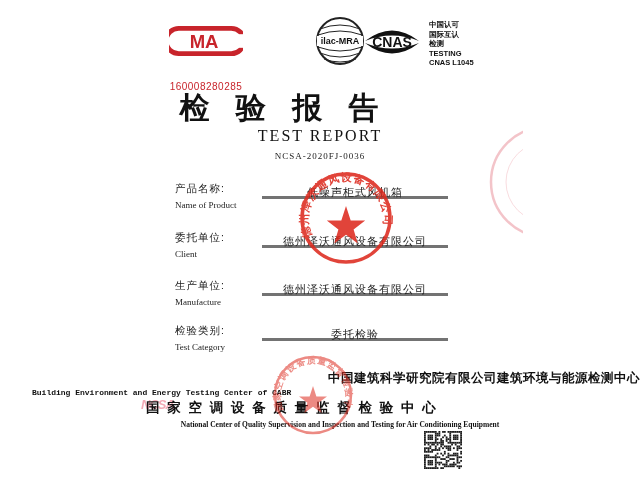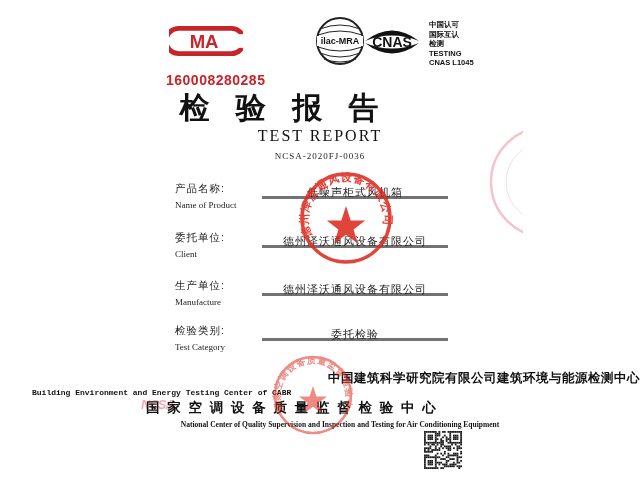--- a/index.html
+++ b/index.html
@@ -3,21 +3,21 @@
 <meta charset="utf-8">
 <style>
   * { margin:0; padding:0; box-sizing:border-box; }
   html,body { width:640px; height:480px; background:#ffffff; overflow:hidden; }
   body { font-family:"Liberation Sans", sans-serif; color:#1a1a1a; }
   .page { position:relative; width:640px; height:480px; background:#fff; }
 
   
   .logo-wrap { position:absolute; text-align:center; }
   .cma-wrap  { left:166px; top:24px; width:80px; }
-  .cma-num   { margin-top:10px; font-size:14px; font-weight:bold; color:#c8242b; letter-spacing:.5px; }
+  .cma-num   { margin-top:19px; font-size:10px; font-weight:normal; color:#c8242b; letter-spacing:.5px; }
   .cal-wrap  { left:250px; top:17px; width:106px; }
   .cal-text  { margin-top:1px; font-size:6.5px; font-weight:bold; color:#c8242b; white-space:nowrap; }
   .ilac-wrap { left:312px; top:15px; width:56px; }
   .cnas-wrap { left:363px; top:27px; width:58px; }
   .cnas-block{ position:absolute; left:429px; top:20px; font-size:7.5px; font-weight:bold; color:#111;
                line-height:9.5px; text-align:left; }
 
   
   .title-zh  { position:absolute; top:88px; left:0; width:567px; text-align:center;
                font-size:30px; font-weight:bold; letter-spacing:9px; color:#111; }

